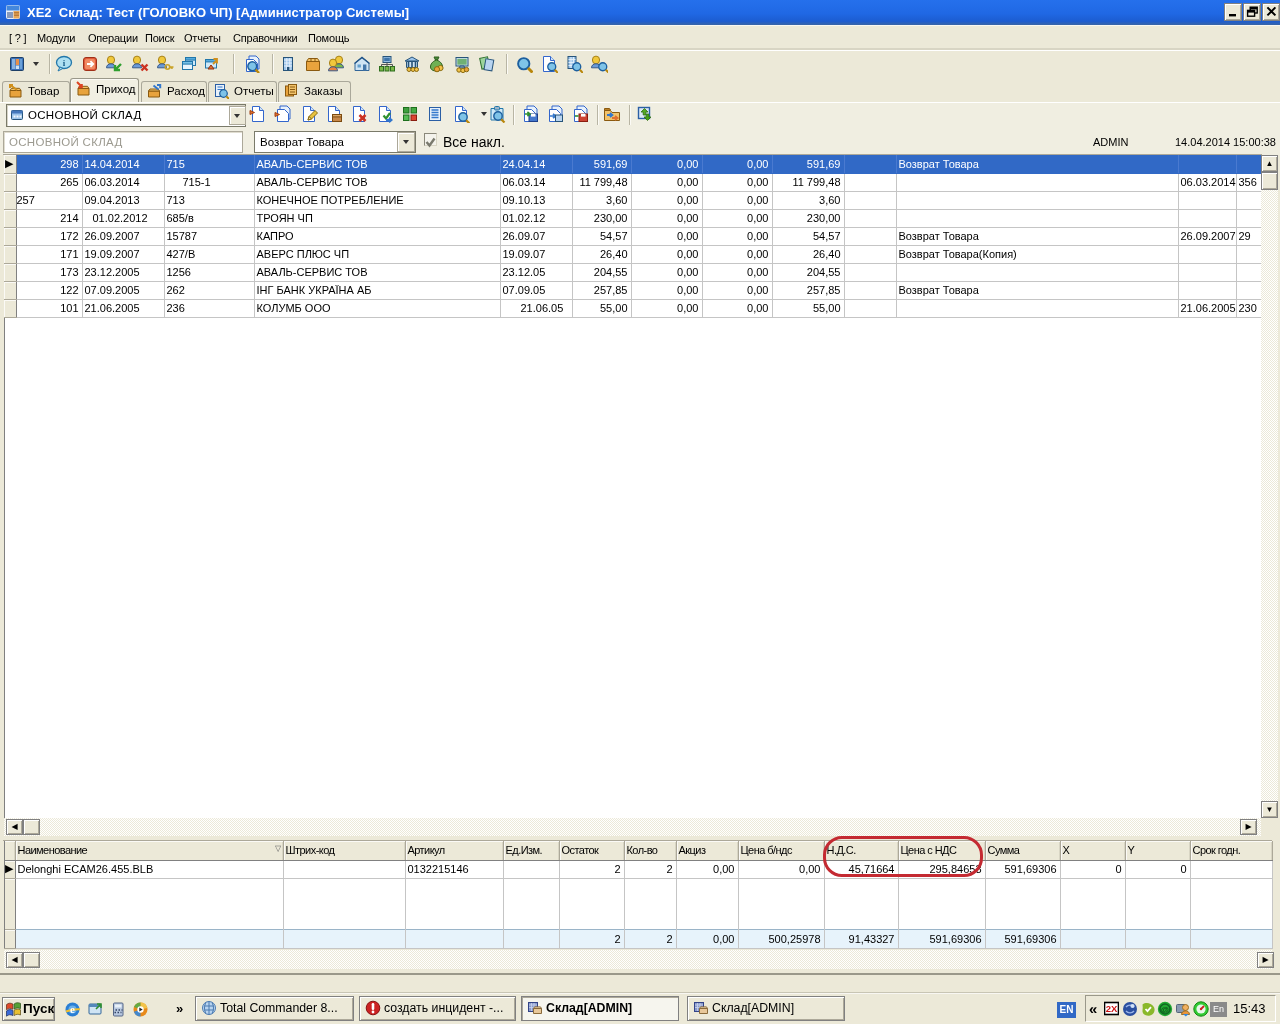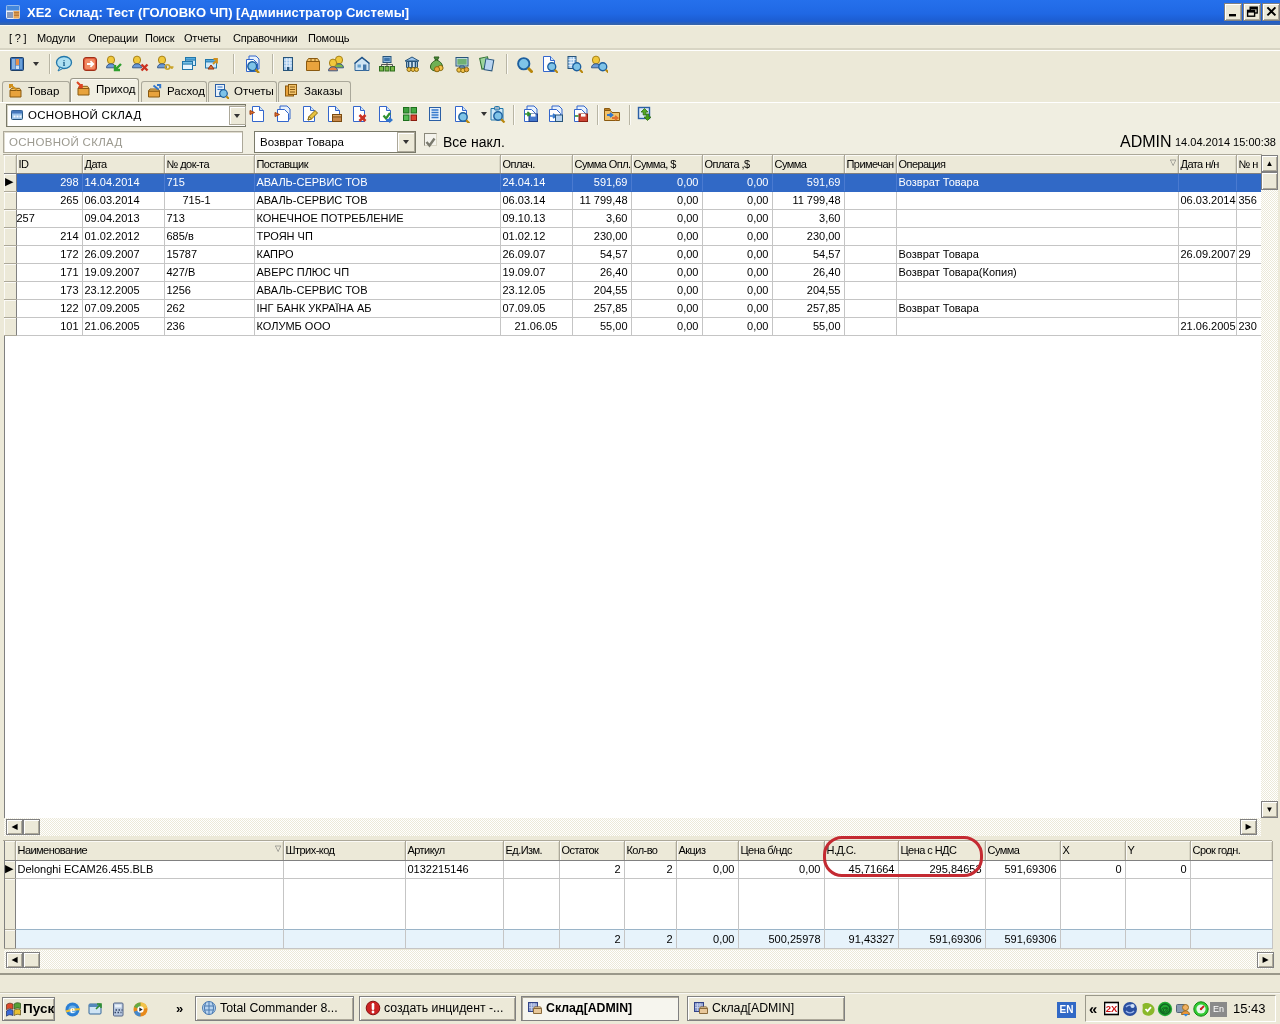--- a/index.html
+++ b/index.html
@@ -359,21 +359,21 @@
 <div class="abs" style="left:3px;top:131px;width:240px;height:22px;background:#fff;border:1px solid #aca899;box-shadow:inset 1px 1px 0 #e0ddd0"></div>
 <div class="abs" style="left:9px;top:133px;height:18px;line-height:18px;font-size:11.5px;letter-spacing:0.3px;color:#9c9a90">ОСНОВНОЙ СКЛАД</div>
 <div class="abs" style="left:254px;top:131px;width:162px;height:22px;background:#fff;border:1px solid #7a7a6a"></div>
 <div class="abs" style="left:260px;top:133px;height:18px;line-height:18px;font-size:11.5px;color:#000">Возврат Товара</div>
 <div class="abs" style="left:397px;top:132px;width:18px;height:20px;background:#ece9d8;border:1px solid #aca899;box-shadow:inset 1px 1px 0 #fff"></div>
 <div class="abs" style="left:403px;top:140px;width:0;height:0;border-left:3.5px solid transparent;border-right:3.5px solid transparent;border-top:4px solid #333"></div>
 <div class="abs" style="left:424px;top:133px;width:13px;height:13px;background:#f4f3ec;border:1px solid;border-color:#8a887a #d8d5c4 #d8d5c4 #8a887a"><svg width="11" height="11" viewBox="0 0 11 11">
       <path d="M1.5 5l3 3.5L9.5 1.5" stroke="#7a7a6e" stroke-width="2.4" fill="none"></path>
     </svg></div>
 <div class="abs" style="left:443px;top:134px;height:16px;line-height:16px;font-size:14px;color:#000">Все накл.</div>
-<div class="abs" style="left:1120px;top:134px;height:16px;line-height:16px;font-size:16px;color:#000">ADMIN</div>
+<div class="abs" style="left:1093px;top:134px;height:16px;line-height:16px;font-size:11px;color:#000">ADMIN</div>
 <div class="abs" style="left:1175px;top:134px;height:16px;line-height:16px;font-size:11px;color:#000">14.04.2014 15:00:38</div>
 <div class="abs" style="left:4px;top:155px;width:1257px;height:663px;background:#fff;border-left:1px solid #808080"></div>
 <div class="abs" style="left:3px;top:154px;width:1259px;height:1px;background:#aca899"></div>
 <table style="position:absolute;left:4px;top:155px;width:1258px">
     <colgroup>
       <col style="width:12px">
       <col style="width:66px">
       <col style="width:82px">
       <col style="width:90px">
       <col style="width:246px">
@@ -381,36 +381,20 @@
       <col style="width:59px">
       <col style="width:71px">
       <col style="width:70px">
       <col style="width:72px">
       <col style="width:52px">
       <col style="width:282px">
       <col style="width:58px">
       <col style="width:26px">
     </colgroup>
     <tbody>
-      <tr style="height:18px">
-        <th class="gh"></th>
-        <th class="gh">ID</th>
-        <th class="gh">Дата</th>
-        <th class="gh">№ док-та</th>
-        <th class="gh">Поставщик</th>
-        <th class="gh">Оплач.</th>
-        <th class="gh">Сумма Опл.</th>
-        <th class="gh">Сумма, $</th>
-        <th class="gh">Оплата ,$</th>
-        <th class="gh">Сумма</th>
-        <th class="gh">Примечан</th>
-        <th class="gh">Операция<span style="float:right;color:#666;font-size:8px;margin-right:2px">▽</span></th>
-        <th class="gh">Дата н/н</th>
-        <th class="gh">№ н</th>
-      </tr>
       <tr style="height:18px" class="selrow">
         <td class="gsel"><span class="mk">▶</span></td>
         <td class="gc" style="text-align:right;padding-right:3px">298</td>
         <td class="gc" style="text-align:left;padding-left:2px">14.04.2014</td>
         <td class="gc" style="text-align:left;padding-left:2px">715</td>
         <td class="gc" style="text-align:left;padding-left:2px">АВАЛЬ-СЕРВИС ТОВ</td>
         <td class="gc" style="text-align:left;padding-left:2px">24.04.14</td>
         <td class="gc" style="text-align:right;padding-right:3px">591,69</td>
         <td class="gc" style="text-align:right;padding-right:3px">0,00</td>
         <td class="gc" style="text-align:right;padding-right:3px">0,00</td>
@@ -448,21 +432,21 @@
         <td class="gc" style="text-align:right;padding-right:3px">0,00</td>
         <td class="gc" style="text-align:right;padding-right:3px">3,60</td>
         <td class="gc" style="text-align:left;padding-left:2px"></td>
         <td class="gc" style="text-align:left;padding-left:2px"></td>
         <td class="gc" style="text-align:left;padding-left:2px"></td>
         <td class="gc" style="text-align:left;padding-left:2px"></td>
       </tr>
       <tr style="height:18px" class="drow">
         <td class="gsel"></td>
         <td class="gc" style="text-align:right;padding-right:3px">214</td>
-        <td class="gc" style="text-align:left;padding-left:2px">01.02.2012</td>
+        <td class="gc" style="text-align:left;padding-left:10px">01.02.2012</td>
         <td class="gc" style="text-align:left;padding-left:2px">685/в</td>
         <td class="gc" style="text-align:left;padding-left:2px">ТРОЯН ЧП</td>
         <td class="gc" style="text-align:left;padding-left:2px">01.02.12</td>
         <td class="gc" style="text-align:right;padding-right:3px">230,00</td>
         <td class="gc" style="text-align:right;padding-right:3px">0,00</td>
         <td class="gc" style="text-align:right;padding-right:3px">0,00</td>
         <td class="gc" style="text-align:right;padding-right:3px">230,00</td>
         <td class="gc" style="text-align:left;padding-left:2px"></td>
         <td class="gc" style="text-align:left;padding-left:2px"></td>
         <td class="gc" style="text-align:left;padding-left:2px"></td>
@@ -531,21 +515,21 @@
         <td class="gc" style="text-align:left;padding-left:2px">Возврат Товара</td>
         <td class="gc" style="text-align:left;padding-left:2px"></td>
         <td class="gc" style="text-align:left;padding-left:2px"></td>
       </tr>
       <tr style="height:18px" class="drow">
         <td class="gsel"></td>
         <td class="gc" style="text-align:right;padding-right:3px">101</td>
         <td class="gc" style="text-align:left;padding-left:2px">21.06.2005</td>
         <td class="gc" style="text-align:left;padding-left:2px">236</td>
         <td class="gc" style="text-align:left;padding-left:2px">КОЛУМБ ООО</td>
-        <td class="gc" style="text-align:left;padding-left:14px">21.06.05</td>
+        <td class="gc" style="text-align:left;padding-left:20px">21.06.05</td>
         <td class="gc" style="text-align:right;padding-right:3px">55,00</td>
         <td class="gc" style="text-align:right;padding-right:3px">0,00</td>
         <td class="gc" style="text-align:right;padding-right:3px">0,00</td>
         <td class="gc" style="text-align:right;padding-right:3px">55,00</td>
         <td class="gc" style="text-align:left;padding-left:2px"></td>
         <td class="gc" style="text-align:left;padding-left:2px"></td>
         <td class="gc" style="text-align:left;padding-left:2px">21.06.2005</td>
         <td class="gc" style="text-align:left;padding-left:2px">230</td>
       </tr>
     </tbody>

